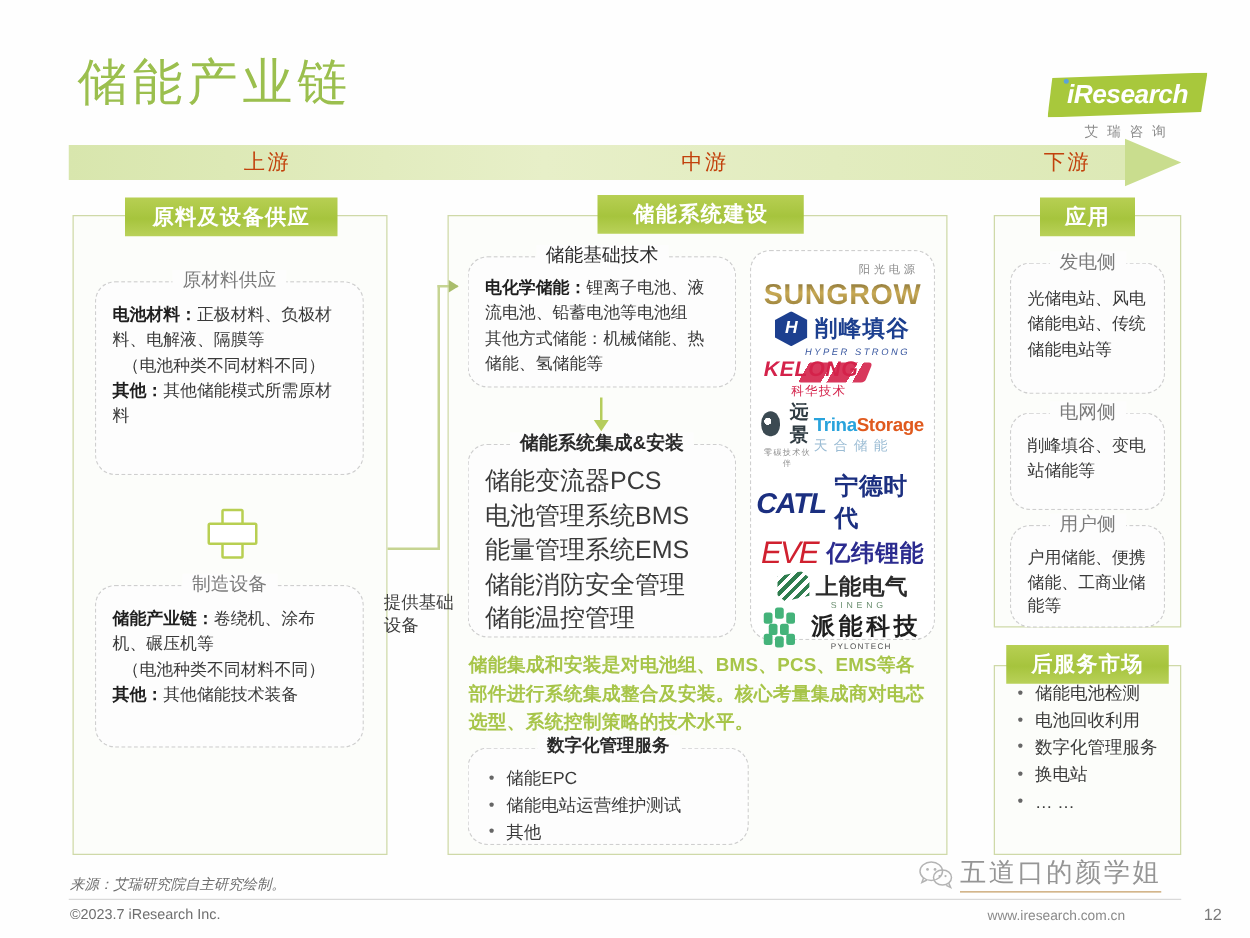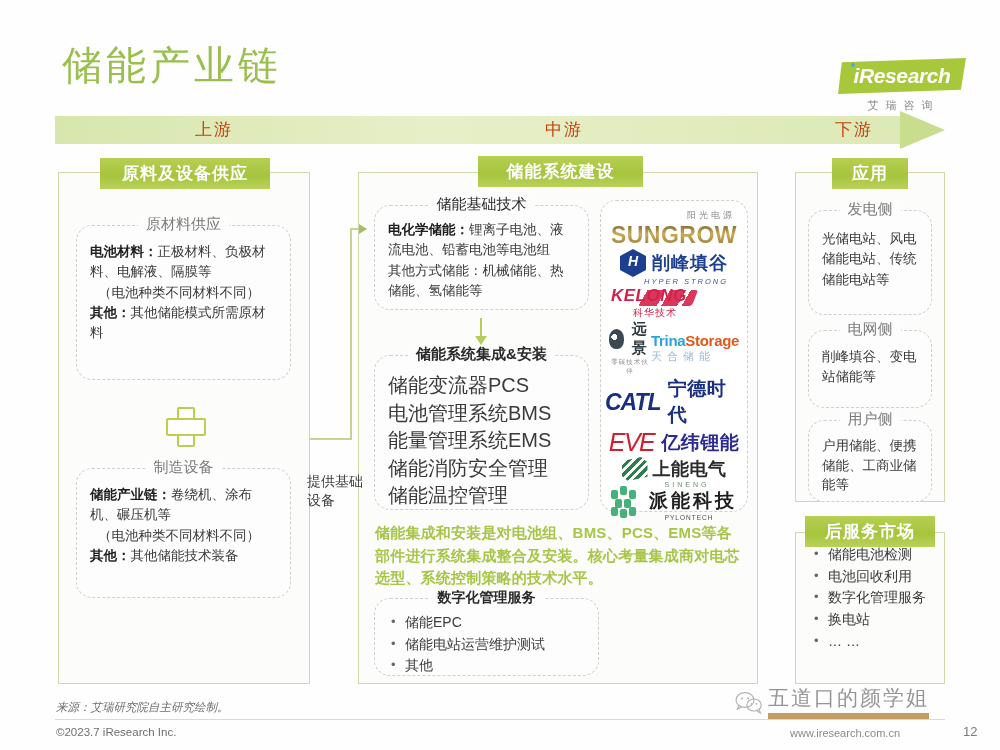--- a/index.html
+++ b/index.html
@@ -289,21 +289,21 @@
     font-size: 13px; color: #7a7a7a;
   }
   .watermark {
     position: absolute; left: 735px; top: 684px;
     display: flex; align-items: center;
     opacity: .62;
   }
   .wm-icon { width: 26px; height: 22px; margin-right: 7px; position: relative; }
   .wm-text {
     font-size: 21px; color: #555; letter-spacing: 2px;
-    border-bottom: 6px solid #a16207; padding-bottom: 1px;
+    border-bottom: 1px solid #a16207; padding-bottom: 1px;
   }
 </style>
 </head>
 <body>
 
 <div id="page">
 
   <div class="title">储能产业链</div>
 
   <div class="logo-wrap">

